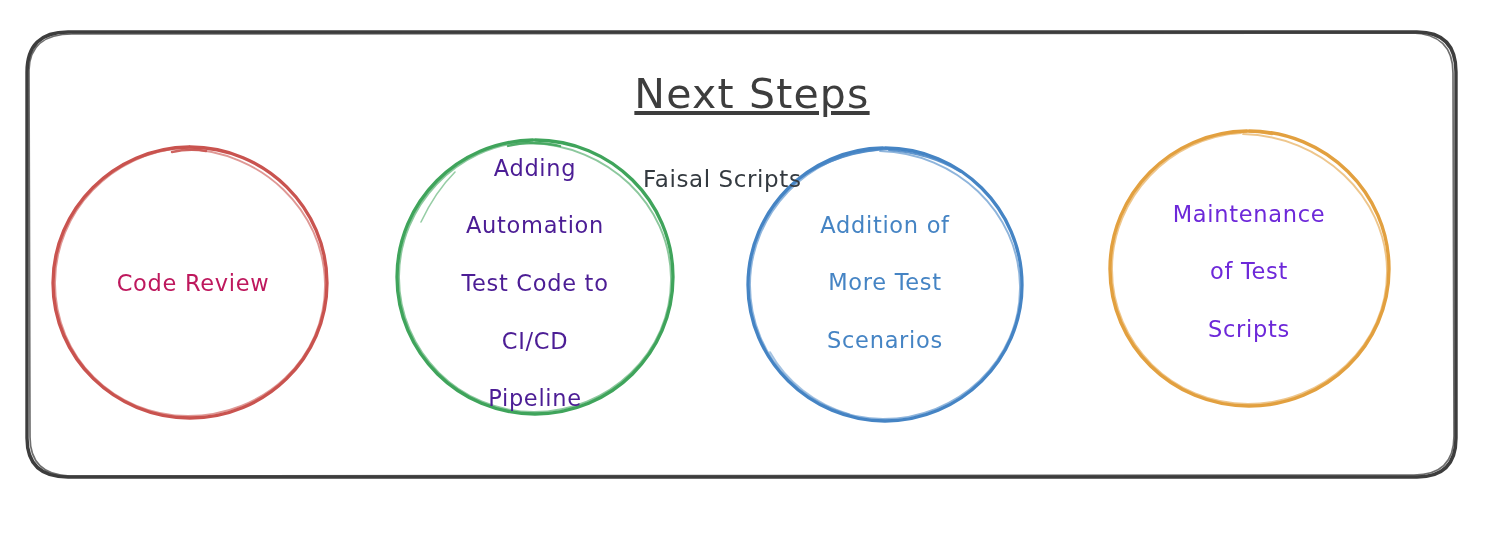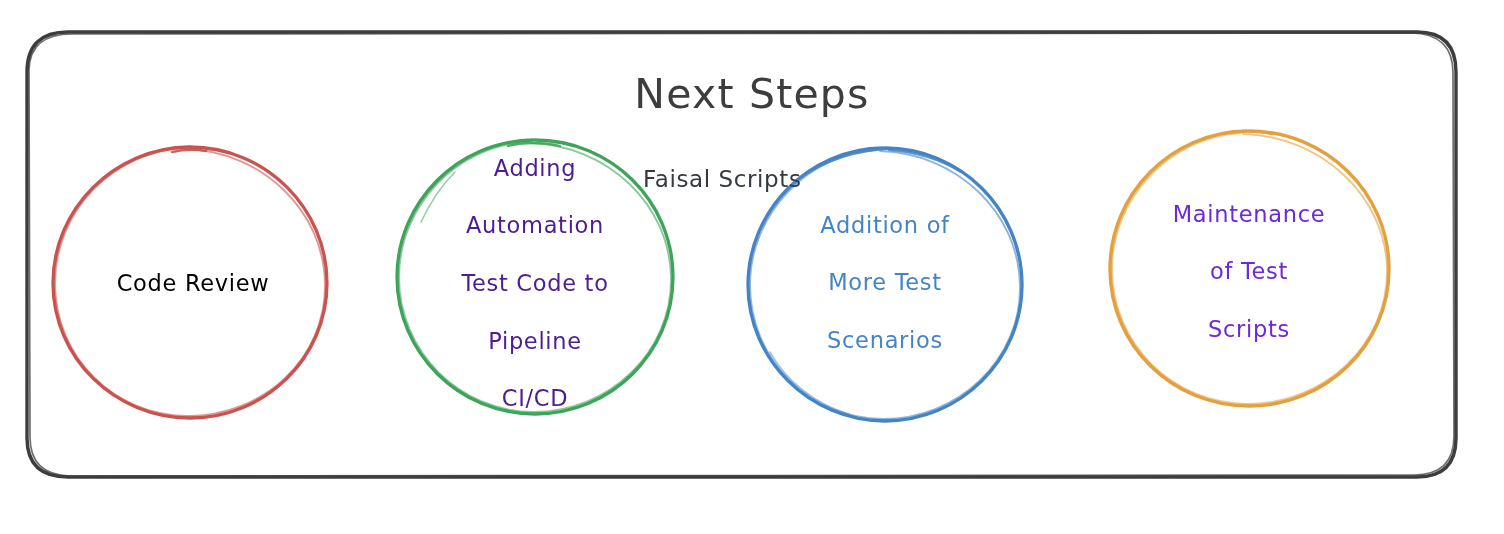--- a/index.html
+++ b/index.html
@@ -49,20 +49,21 @@
 
   #page-title {
     position: absolute;
     left: 0;
     top: 70px;
     width: 1504px;
     text-align: center;
     font-size: 41px;
     color: #3d3d3d;
     letter-spacing: 1.2px;
+    text-decoration: underline;
   }
 
   #author-label {
     position: absolute;
     left: 643px;
     top: 166px;
     font-size: 23px;
     color: #343a40;
     letter-spacing: 0.6px;
     white-space: nowrap;
@@ -76,21 +77,21 @@
     white-space: pre-line;
     transform: translate(-50%, -50%);
     font-size: 22.5px;
     letter-spacing: 0.7px;
     z-index: 5;
   }
 
   .node-label .ln { display: block; }
 
   
-  #label-node-0 { left: 193px; top: 283px; color: #000000; }
+  #label-node-0 { left: 193px; top: 283px; color: #be185d; }
   #label-node-1 { left: 535px; top: 283px; color: #4c1d95; }
   #label-node-2 { left: 885px; top: 283px; color: #4584c4; }
   #label-node-3 { left: 1249px; top: 272px; color: #6d28d9; }
 </style>
 </head>
 <body>
 
 <div id="canvas">
 
   <svg class="sketch-svg" viewBox="0 0 1504 534">
@@ -168,22 +169,22 @@
     <div id="author-label" class="hand">Faisal Scripts</div>
 
     <div id="label-node-0" class="node-label hand">
       <span class="ln">Code Review</span>
     </div>
 
     <div id="label-node-1" class="node-label hand">
       <span class="ln">Adding</span>
       <span class="ln">Automation</span>
       <span class="ln">Test Code to</span>
+      <span class="ln">CI/CD</span>
       <span class="ln">Pipeline</span>
-      <span class="ln">CI/CD</span>
     </div>
 
     <div id="label-node-2" class="node-label hand">
       <span class="ln">Addition of</span>
       <span class="ln">More Test</span>
       <span class="ln">Scenarios</span>
     </div>
 
     <div id="label-node-3" class="node-label hand">
       <span class="ln">Maintenance</span>

